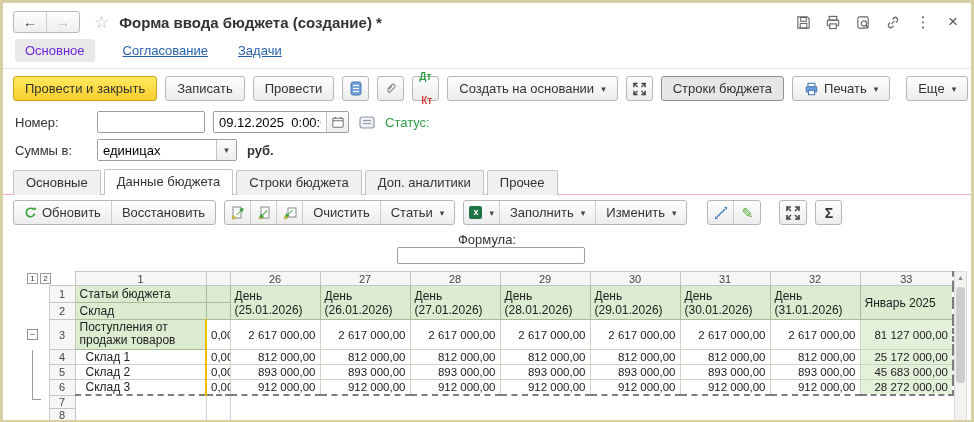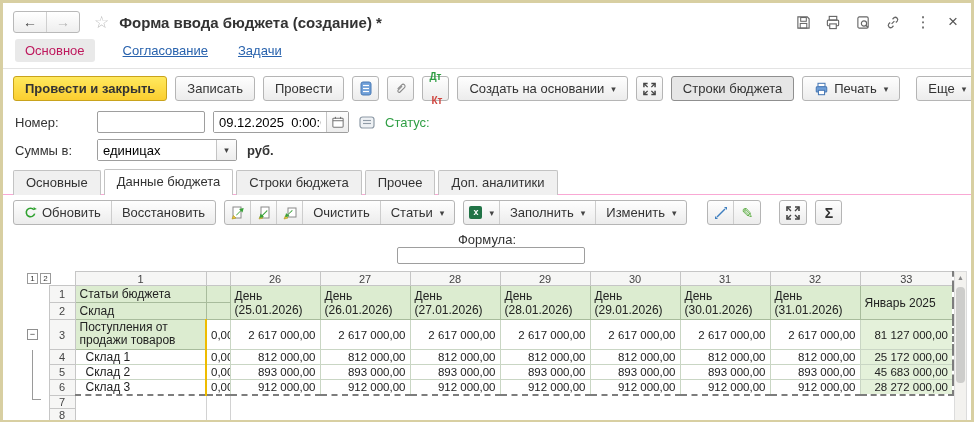--- a/index.html
+++ b/index.html
@@ -12,26 +12,26 @@
   .navgroup { display:inline-flex; border:1px solid #b9b9b9; border-radius:3px; overflow:hidden; background:linear-gradient(#fff,#eee); }
   .navgroup .nbtn { padding:2px 9px; font-size:14px; cursor:pointer; }
   .navgroup .nbtn.fwd { border-left:1px solid #cfcfcf; color:#b5b5b5; }
   .navgroup .nbtn.back { color:#444; }
   .star { color:#bdbdbd; font-size:17px; margin:0 10px 0 14px; }
   .title { font-size:15px; font-weight:bold; color:#333; }
   .tb-icons { margin-left:auto; display:flex; align-items:center; gap:14px; color:#666; }
   .tb-icons .ticon { width:16px; height:16px; display:inline-flex; align-items:center; justify-content:center; cursor:pointer; font-size:14px; color:#555; }
   .navtabs { display:flex; align-items:center; gap:26px; padding:2px 12px 6px 12px; border-bottom:1px solid #e3e3e3; }
   .navtab { color:#2862ad; text-decoration:underline; cursor:pointer; padding:4px 2px; }
-  .navtab.active { color:#be185d; text-decoration:none; background:#e9e9e9; padding:4px 10px; border-radius:3px; }
+  .navtab.active { color:#6d28d9; text-decoration:none; background:#e9e9e9; padding:4px 10px; border-radius:3px; }
   .toolbar { display:flex; align-items:center; gap:8px; padding:7px 10px; }
   .btn { display:inline-flex; align-items:center; gap:5px; padding:3px 11px; height:25px;
     background:linear-gradient(#fefefe,#ececec); border:1px solid #b5b5b5; border-radius:3px;
     font-size:13px; color:#333; cursor:pointer; white-space:nowrap; }
-  .btn.yellow { background:linear-gradient(#ffe95e,#fbce2f); border-color:#c9a31c; font-weight:bold; }
+  .btn.yellow { background:linear-gradient(#ffe95e,#fbce2f); border-color:#c9a31c; font-weight:normal; }
   .btn.pressed { background:#e6e6e6; border-color:#8f8f8f; }
   .btn.icon { padding:3px 6px; min-width:27px; justify-content:center; }
   .caret { font-size:9px; color:#444; margin-left:2px; }
   .btngroup { display:inline-flex; border:1px solid #b5b5b5; border-radius:3px; background:linear-gradient(#fefefe,#ececec); height:25px; overflow:hidden; }
   .btngroup .gbtn { display:inline-flex; align-items:center; gap:5px; padding:3px 10px; border-right:1px solid #cdcdcd; cursor:pointer; white-space:nowrap; }
   .btngroup .gbtn:last-child { border-right:none; }
   .btngroup .gbtn.icon { padding:3px 5px; min-width:26px; justify-content:center; }
   .spacer { flex:1; }
   .fieldrow { display:flex; align-items:center; padding:3px 12px; height:28px; }
   .flabel { width:82px; color:#333; }
@@ -206,22 +206,22 @@
     <input value="единицах" style="">
     <span class="drop">▾</span>
   </span>
   <span class="currency">руб.</span>
 </div>
 
 <div class="ftabs">
   <span class="ftab">Основные</span>
   <span class="ftab active">Данные бюджета</span>
   <span class="ftab">Строки бюджета</span>
+  <span class="ftab">Доп. аналитики</span>
   <span class="ftab">Прочее</span>
-  <span class="ftab">Доп. аналитики</span>
 </div>
 
 <div class="panel">
 
   <div class="toolbar" style="padding:5px 10px 3px 10px;">
     <span class="btngroup">
       <span class="gbtn">
         <svg width="13" height="13" viewBox="0 0 14 14">
             <path d="M11.5 8.2A4.6 4.6 0 1 1 10.6 4" stroke="#2fa12f" stroke-width="1.7" fill="none"></path>
             <path d="M10.2 1.2l.6 3.2 3-1.2z" fill="#2fa12f"></path>

